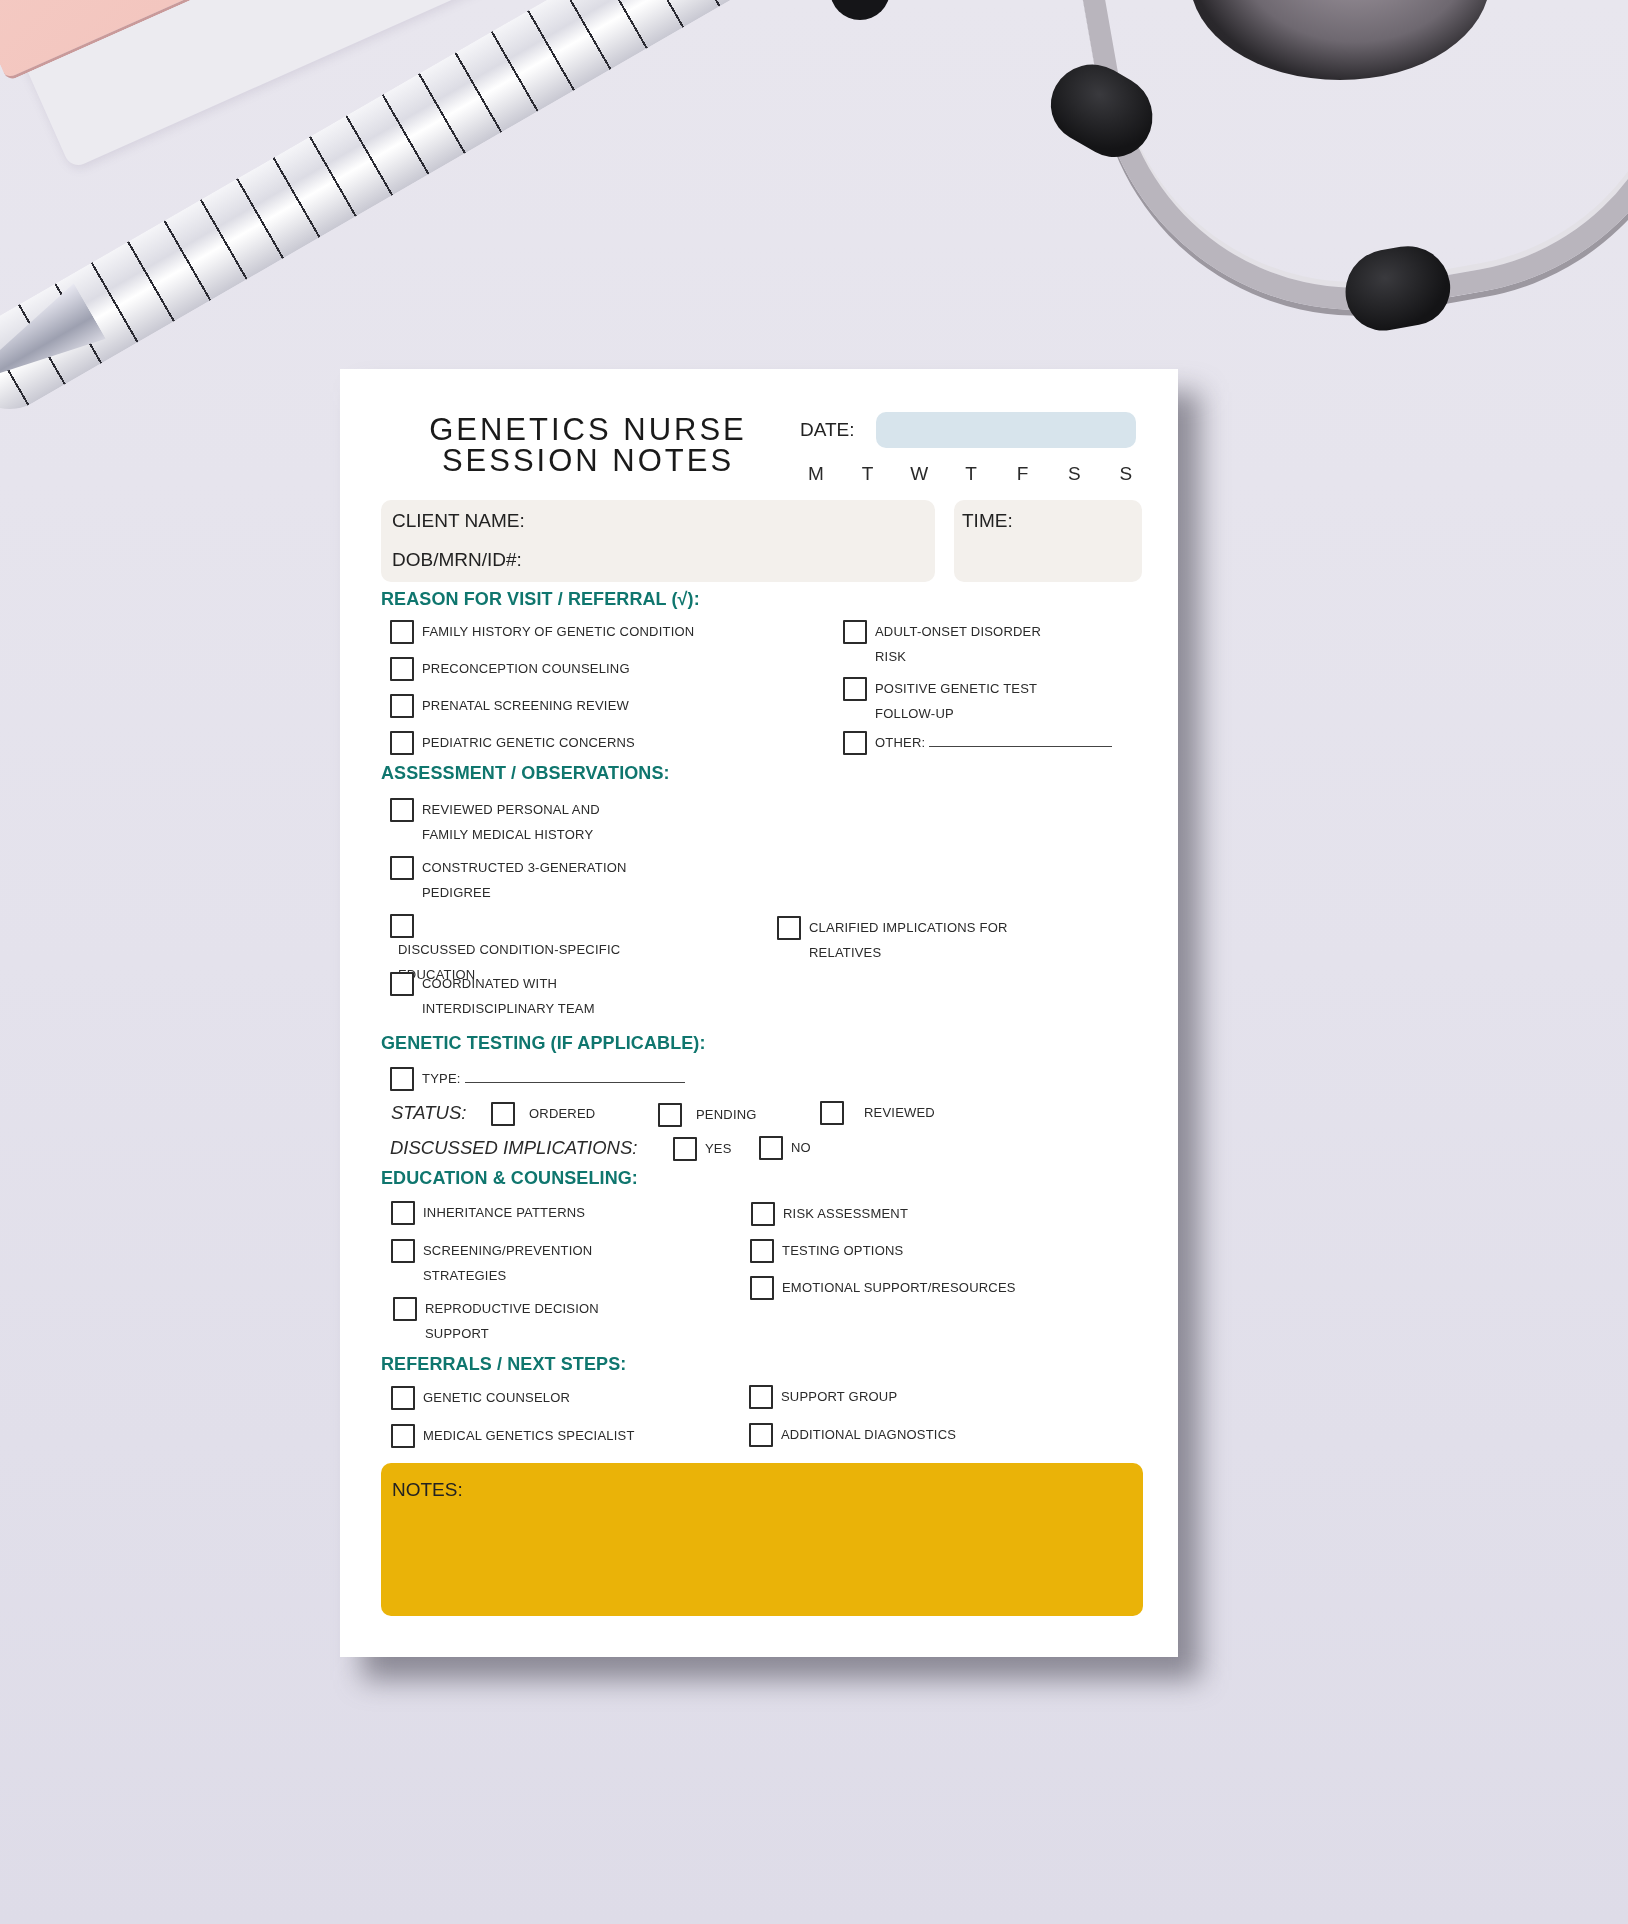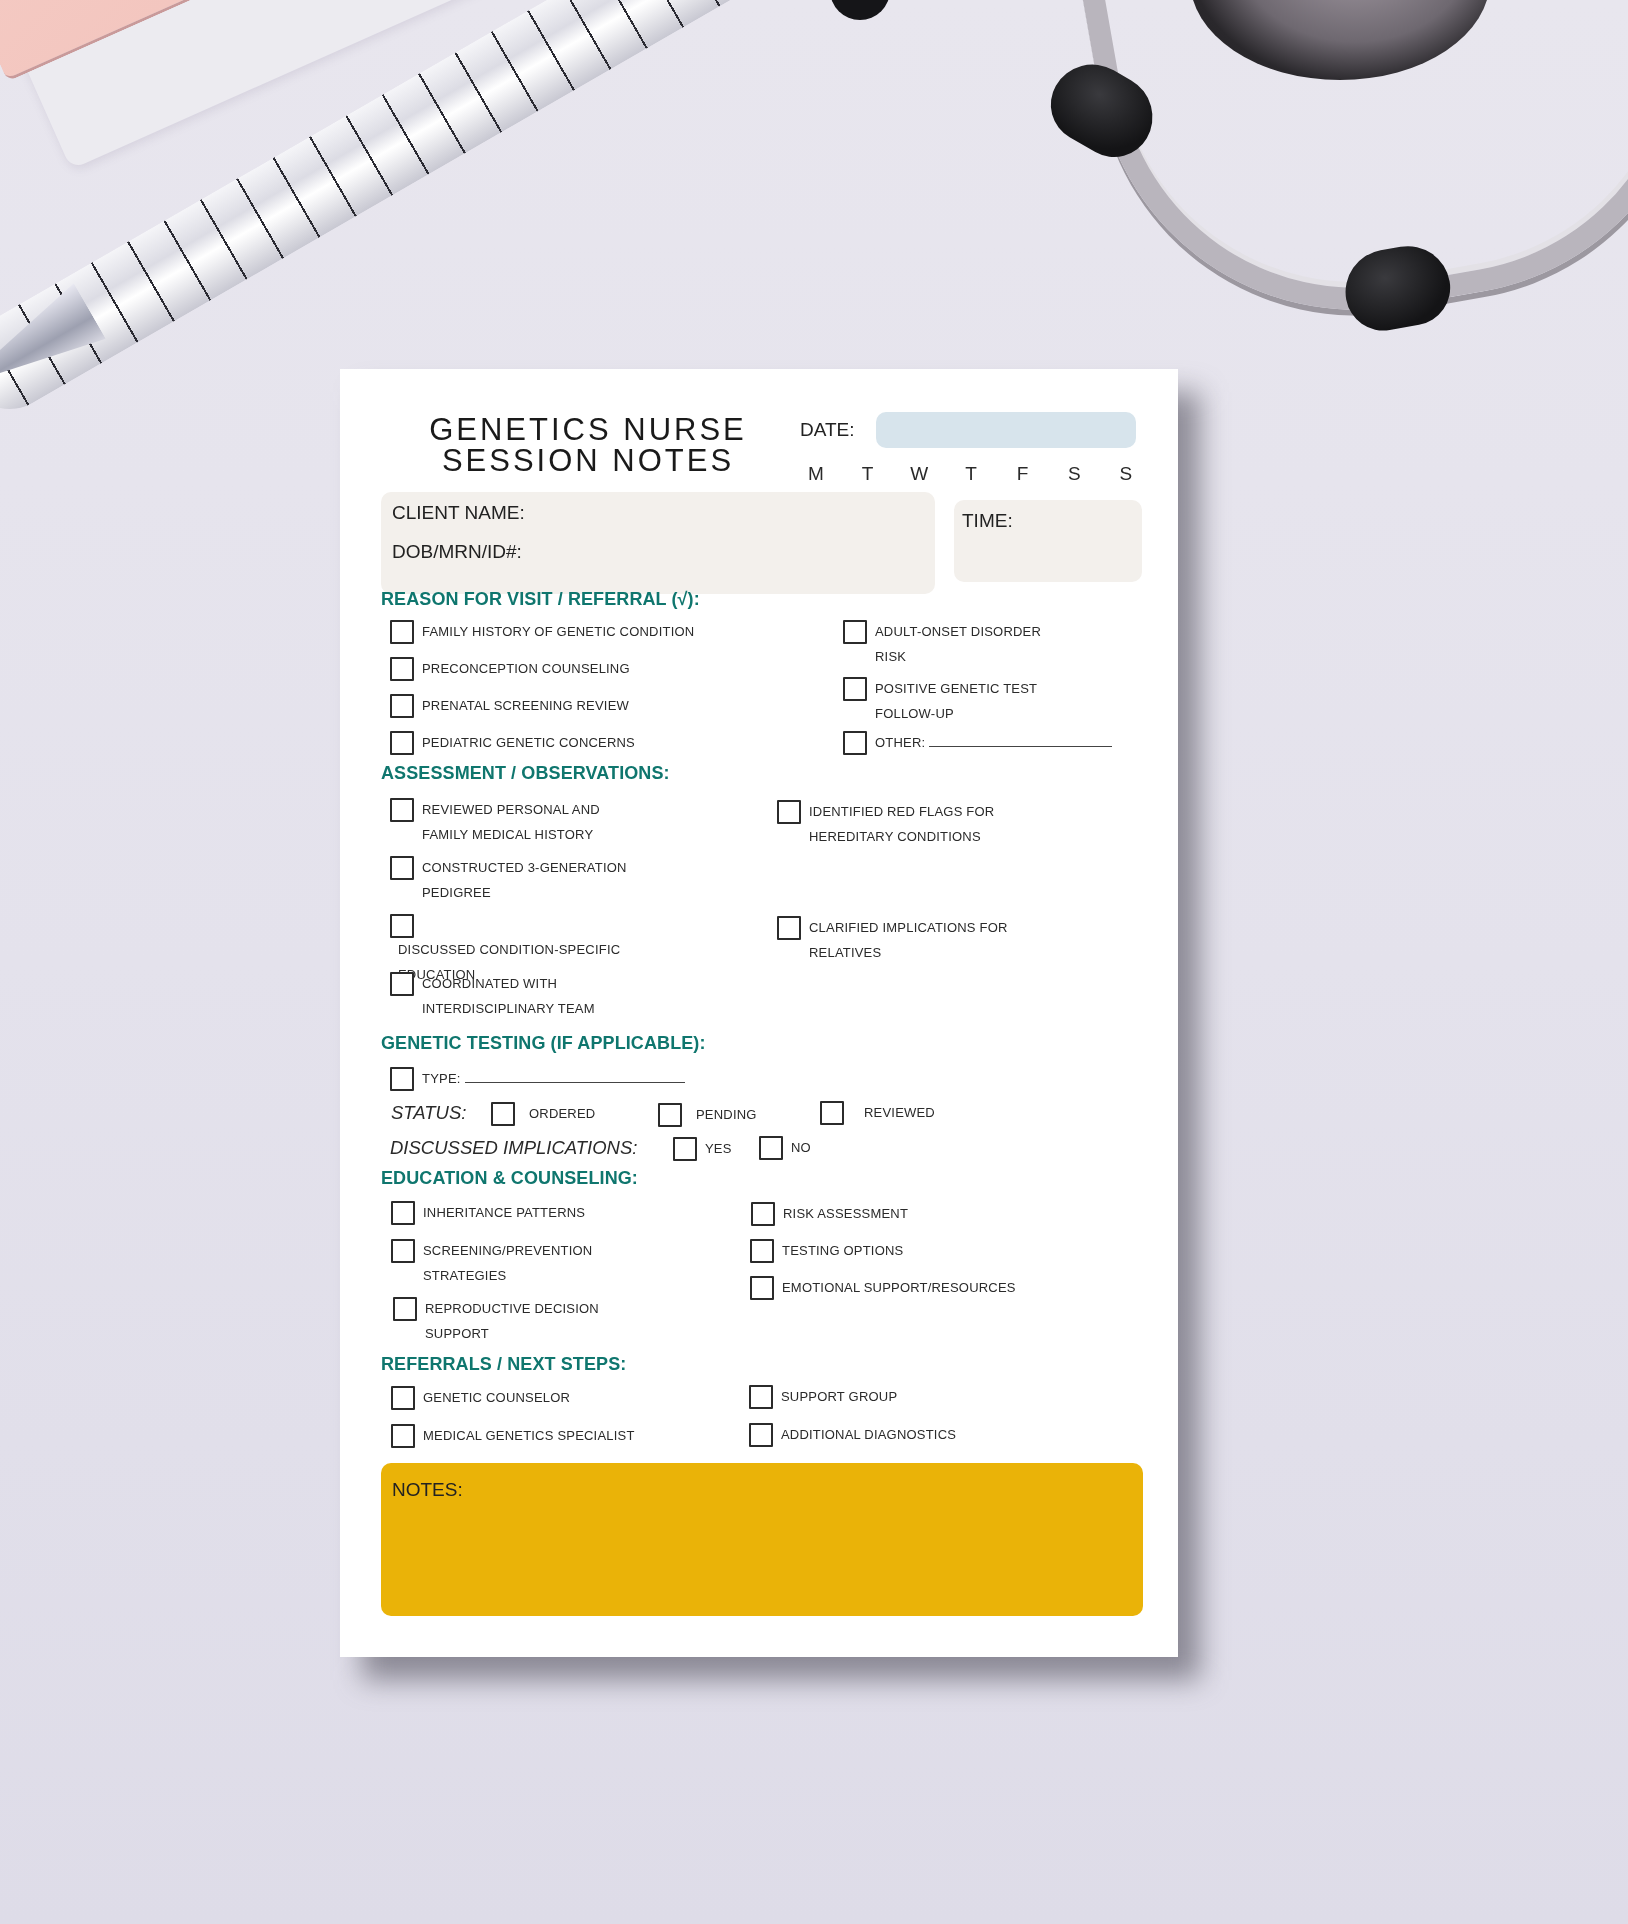--- a/index.html
+++ b/index.html
@@ -116,21 +116,21 @@
   <div class="abs" style="left:466px; top:94px; width:330px; display:flex; justify-content:space-between;">
     <span class="day">M</span>
     <span class="day">T</span>
     <span class="day">W</span>
     <span class="day">T</span>
     <span class="day">F</span>
     <span class="day">S</span>
     <span class="day">S</span>
   </div>
 
-  <div class="abs panel-beige" style="left:41px; top:123px; width:554px; height:102px;">
+  <div class="abs panel-beige" style="left:41px; top:131px; width:554px; height:82px;">
     <div class="abs lbl" style="left:11px; top:10px;">CLIENT NAME:</div>
     <div class="abs lbl" style="left:11px; top:49px;">DOB/MRN/ID#:</div>
   </div>
   <div class="abs panel-beige" style="left:614px; top:131px; width:188px; height:82px;">
     <div class="abs lbl" style="left:8px; top:10px;">TIME:</div>
   </div>
 
   <div class="abs section" style="left:41px; top:220px;">REASON FOR VISIT / REFERRAL (√):</div>
 
   <div class="abs item" style="left:50px; top:251px;">
@@ -175,24 +175,20 @@
   </div>
   <div class="abs item" style="left:50px; top:545px;flex-direction:column;">
     <span class="cb"></span>
     <span class="item-text"><span>DISCUSSED CONDITION-SPECIFIC</span><br><span>EDUCATION</span></span>
   </div>
   <div class="abs item" style="left:50px; top:603px;">
     <span class="cb"></span>
     <span class="item-text"><span>COORDINATED WITH</span><br><span>INTERDISCIPLINARY TEAM</span></span>
   </div>
 
-  <div class="abs item" style="left:437px; top:431px;">
-    <span class="cb"></span>
-    <span class="item-text"><span>IDENTIFIED RED FLAGS FOR</span><br><span>HEREDITARY CONDITIONS</span></span>
-  </div>
   <div class="abs item" style="left:437px; top:547px;">
     <span class="cb"></span>
     <span class="item-text"><span>CLARIFIED IMPLICATIONS FOR</span><br><span>RELATIVES</span></span>
   </div>
 
   <div class="abs section" style="left:41px; top:664px;">GENETIC TESTING (IF APPLICABLE):</div>
 
   <div class="abs item" style="left:50px; top:698px;">
     <span class="cb"></span>
     <span class="item-text"><span>TYPE:</span><span class="blank-line" style="width:220px;"></span></span>

